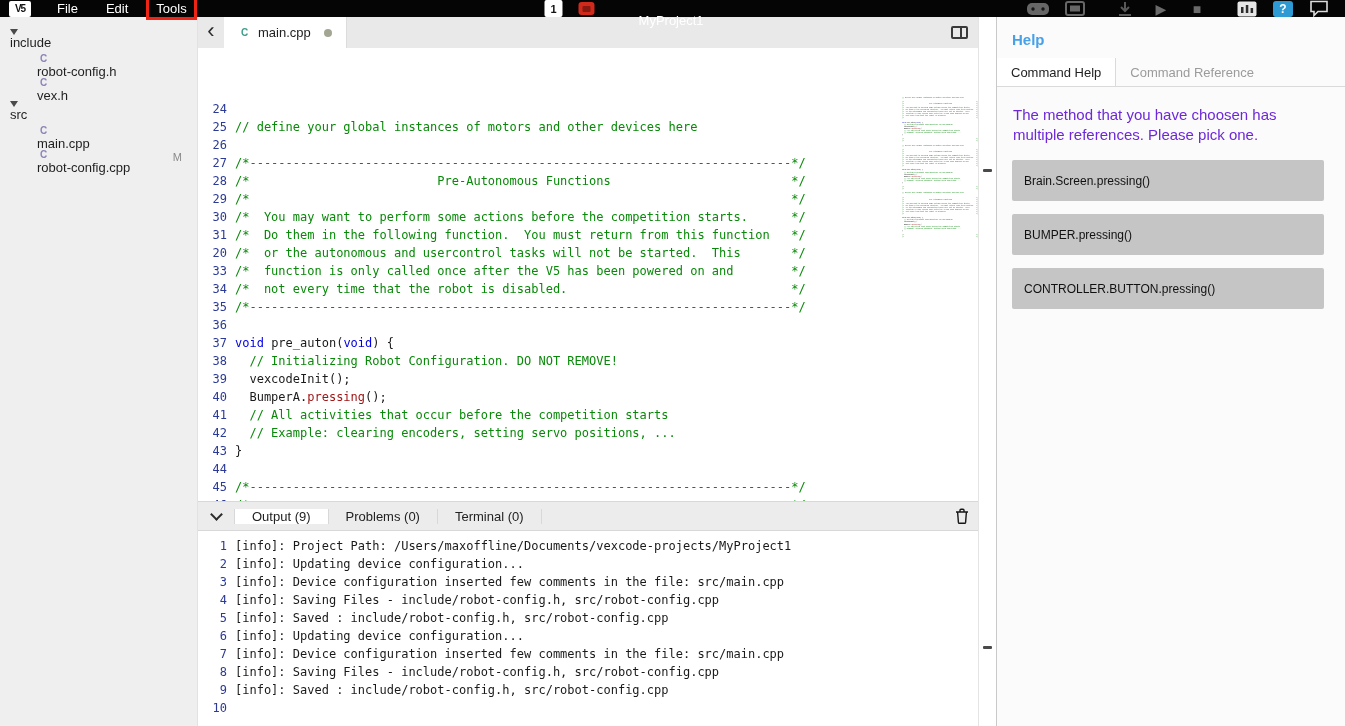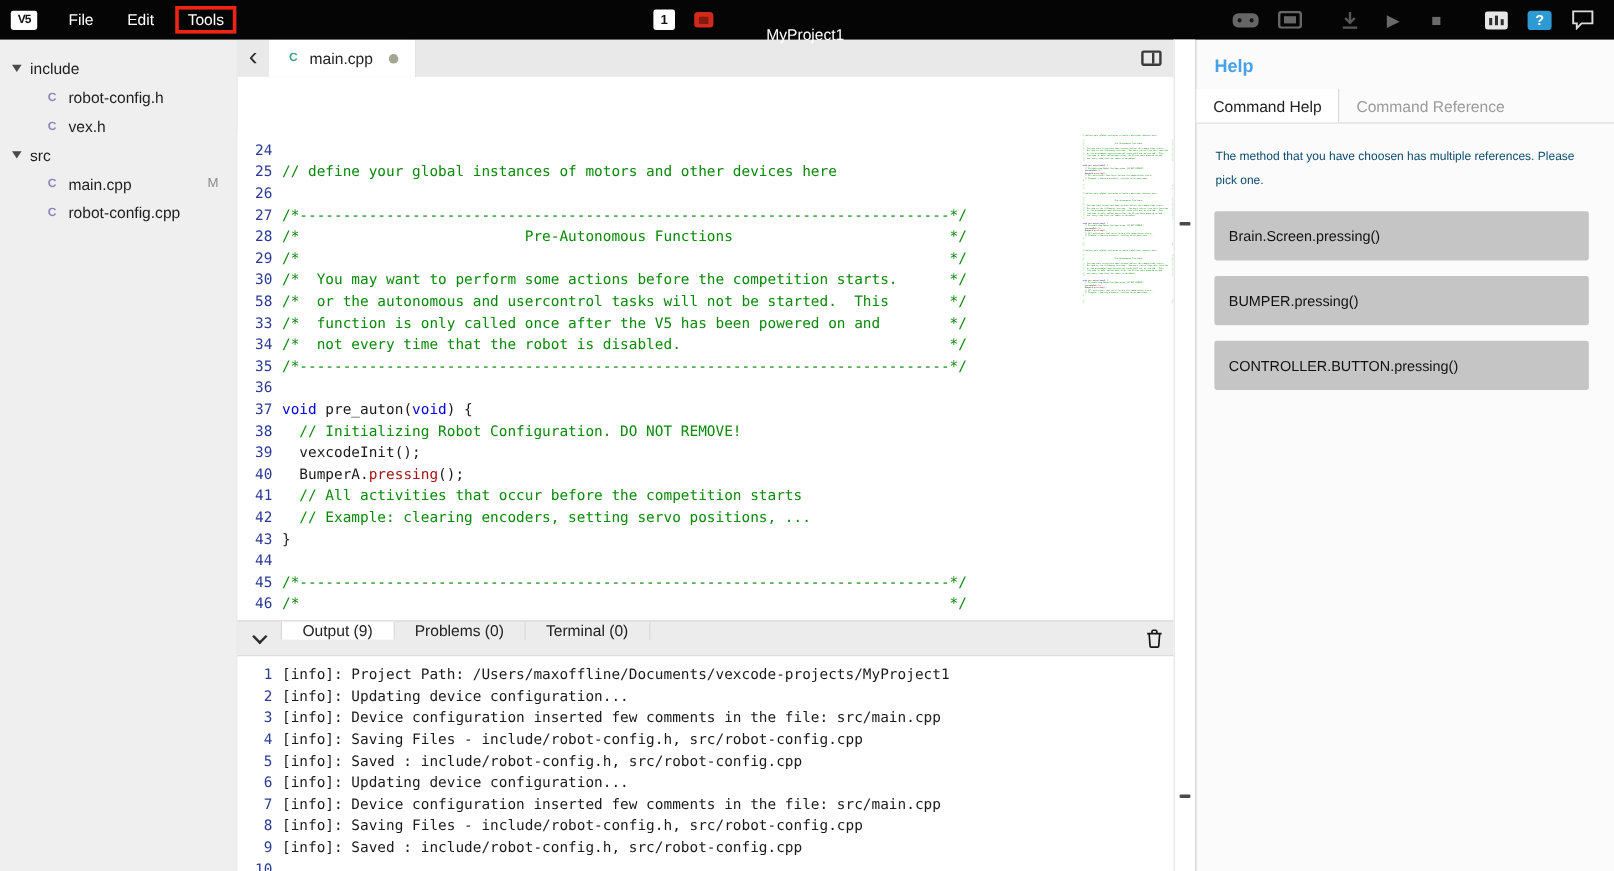--- a/index.html
+++ b/index.html
@@ -1,40 +1,40 @@
 <!DOCTYPE html>
 <html><head>
 <meta charset="utf-8">
 <style>
   *{margin:0;padding:0;box-sizing:border-box;}
   html,body{width:1345px;height:726px;overflow:hidden;}
   body{font-family:"Liberation Sans",sans-serif;background:#fff;font-size:13px;}
   .app{width:1345px;height:726px;display:flex;flex-direction:column;}
 
   
-  .topbar{height:33px;background:#050505;display:flex;align-items:center;color:#fff;position:relative;flex-shrink:0;}
+  .topbar{height:17px;background:#050505;display:flex;align-items:center;color:#fff;position:relative;flex-shrink:0;}
   .logo{width:22px;height:16px;background:#fff;border-radius:2px;margin:0 16px 0 9px;display:flex;align-items:center;justify-content:center;color:#111;font-weight:bold;font-size:10px;letter-spacing:-1px;}
   .menus{display:flex;align-items:center;}
   .menu-item{padding:4px 10px;margin-right:8px;font-size:13px;}
   .menu-item.highlighted{border:3px solid #ee2516;padding:1px 7px;}
   .topbar-center{position:absolute;left:46.4%;transform:translateX(-50%);display:flex;align-items:center;}
   .slot-badge{width:18px;height:17px;background:#fff;border-radius:2px;color:#111;font-weight:bold;font-size:11px;display:flex;align-items:center;justify-content:center;position:relative;}
   .brain-red{width:16px;height:13px;background:#cf2a1b;border-radius:3px;margin-left:16px;display:flex;align-items:center;justify-content:center;}
   .brain-red::after{content:"";width:8px;height:6px;background:#871a10;border-radius:1px;}
   .project-title{margin-left:44px;font-size:13px;color:#fff;margin-top:24px;}
   .topbar-right{margin-left:auto;display:flex;align-items:center;gap:16px;padding-right:16px;}
   .tb-icon{display:flex;align-items:center;justify-content:center;min-width:20px;height:20px;}
   .tb-icon.glyph{color:#6a6a6a;font-size:14px;line-height:20px;}
   .tb-icon.spaced{margin-left:14px;}
   .help-btn{width:19px;height:16px;background:#2d9ad4;border-radius:3px;color:#fff;font-weight:bold;font-size:12px;}
 
   
   .main{flex:1;display:flex;min-height:0;}
   .sidebar{width:197px;background:#efefef;padding-top:12px;flex-shrink:0;}
-  .tree-row{height:24px;display:flex;align-items:center;font-size:13px;color:#1f1f1f;}
+  .tree-row{height:24px;display:flex;font-size:13px;color:#1f1f1f;flex-direction:column;}
   .tree-row.folder{padding-left:10px;}
   .tree-row.file{padding-left:37px;}
   .tri{width:0;height:0;border-left:4px solid transparent;border-right:4px solid transparent;border-top:6px solid #4a4a4a;margin-right:7px;}
   .cpp-icon{width:13px;height:13px;margin-right:7px;font-size:10px;font-weight:bold;color:#8d84b8;display:flex;align-items:center;justify-content:center;}
   .badge{margin-left:auto;margin-right:15px;color:#8a8a8a;font-size:11px;}
 
   .center{flex:1;display:flex;min-width:0;border-left:1px solid #e2e2e2;}
   .center-main{flex:1;display:flex;flex-direction:column;min-width:0;}
   .vscroll{width:18px;border-left:1px solid #e4e4e4;background:#fff;position:relative;flex-shrink:0;}
   .dash{position:absolute;right:4px;width:9px;height:3px;background:#4a4a4a;border-radius:1px;}
@@ -59,35 +59,35 @@
   .tok-plain{color:#1a1a1a;}
 
   .minimap{width:76px;overflow:hidden;flex-shrink:0;padding-top:2px;}
   .mm-inner{transform:scale(0.16);transform-origin:0 0;width:480px;font-family:"DejaVu Sans Mono",monospace;}
   .mm-line{font-size:10px;line-height:13px;white-space:pre;height:13px;}
 
   
   .bottombar{height:30px;background:#ececec;border-top:1px solid #d8d8d8;border-bottom:1px solid #d8d8d8;display:flex;align-items:stretch;flex-shrink:0;}
   .collapse{width:36px;display:flex;align-items:center;justify-content:center;}
   .chev{width:9px;height:9px;border-right:2px solid #2c2c2c;border-bottom:2px solid #2c2c2c;transform:rotate(45deg);margin-top:-4px;}
-  .btabs{display:flex;align-items:flex-start;}
+  .btabs{display:flex;align-items:center;}
   .btab{display:flex;align-items:center;padding:0 17px;font-size:13px;color:#222;border-right:1px solid #d8d8d8;}
   .btab:first-child{border-left:1px solid #d8d8d8;}
   .btab.active{background:#fff;}
   .trash{margin-left:auto;margin-right:9px;display:flex;align-items:center;}
   .output{flex:1;background:#fff;padding-top:6px;font-family:"DejaVu Sans Mono",monospace;font-size:12px;line-height:18px;overflow:hidden;color:#1a1a1a;}
 
   
   .help{width:349px;border-left:1px solid #c9c9c9;background:#fbfbfb;display:flex;flex-direction:column;flex-shrink:0;}
   .help-title{color:#47a1e8;font-size:15px;font-weight:bold;padding:14px 15px 10px;}
   .help-tabs{display:flex;border-bottom:1px solid #dadada;height:29px;align-items:stretch;}
   .htab{display:flex;align-items:center;padding:0 14px;font-size:13px;}
   .htab.active{background:#fff;border-right:1px solid #dadada;color:#222;}
   .htab.inactive{color:#9b9b9b;}
-  .help-message{padding:18px 24px 12px 16px;font-size:10px;line-height:20px;color:#0c4a6e;}
+  .help-message{padding:18px 24px 12px 16px;font-size:15px;line-height:20px;color:#6d28d9;}
   .help-option{margin:3px 21px 13px 15px;height:41px;background:#c5c5c5;border-radius:2px;display:flex;align-items:center;padding-left:12px;font-size:12px;color:#111;}
 </style>
 </head>
 <body>
 
 <div class="app">
 
   <header class="topbar">
     <div class="logo">V5</div>
     <nav class="menus">
@@ -208,21 +208,25 @@
               </div>
               <div class="line">
                 <span class="ln">29</span>
                 <span class="lc"><span class="tok-comment">/*                                                                           */</span></span>
               </div>
               <div class="line">
                 <span class="ln">30</span>
                 <span class="lc"><span class="tok-comment">/*  You may want to perform some actions before the competition starts.      */</span></span>
               </div>
               <div class="line">
-                <span class="ln">58</span>
+                <span class="ln">31</span>
+                <span class="lc"><span class="tok-comment">/*  Do them in the following function.  You must return from this function   */</span></span>
+              </div>
+              <div class="line">
+                <span class="ln">20</span>
                 <span class="lc"><span class="tok-comment">/*  or the autonomous and usercontrol tasks will not be started.  This       */</span></span>
               </div>
               <div class="line">
                 <span class="ln">33</span>
                 <span class="lc"><span class="tok-comment">/*  function is only called once after the V5 has been powered on and        */</span></span>
               </div>
               <div class="line">
                 <span class="ln">34</span>
                 <span class="lc"><span class="tok-comment">/*  not every time that the robot is disabled.                               */</span></span>
               </div>

